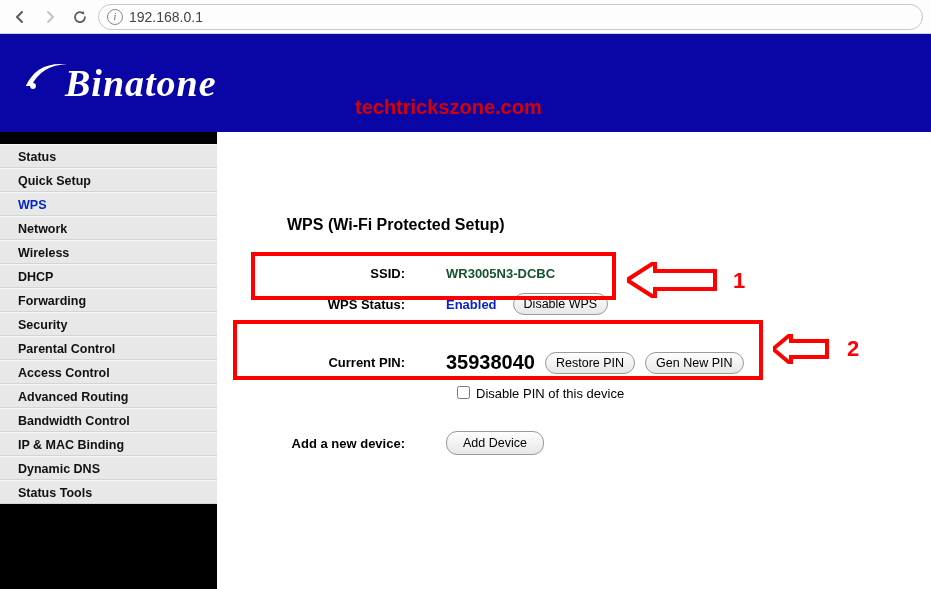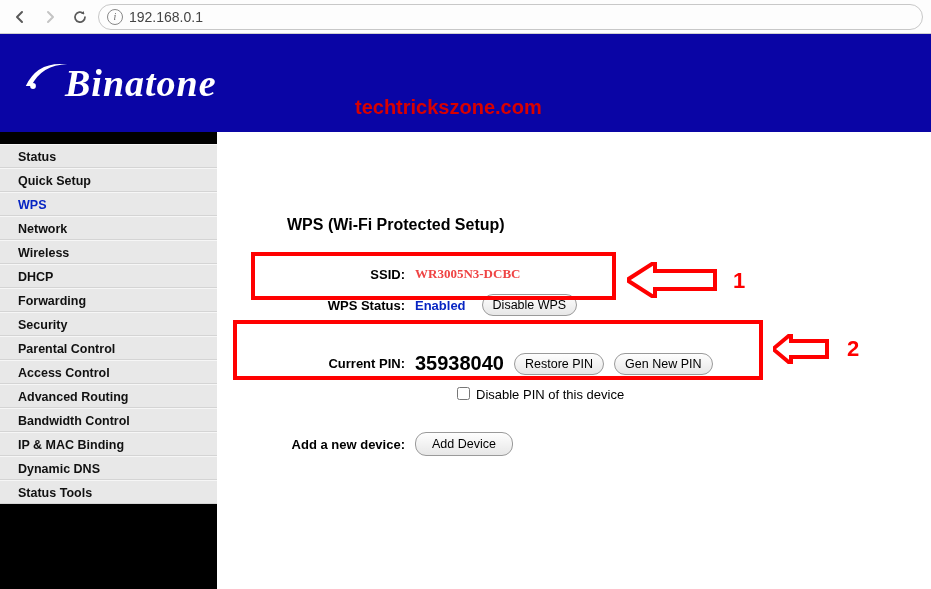--- a/index.html
+++ b/index.html
@@ -21,24 +21,24 @@
 
   
   .content { display: flex; height: calc(589px - 34px - 94px); }
   .sidebar { width: 217px; background: #000000; padding-top: 12px; }
   .sidebar-item { height: 24px; line-height: 24px; padding-left: 18px; font-weight: bold; font-size: 12.5px; color: #111; background: #e8e8e8; border-bottom: 1px solid #d4d4d4; border-top: 1px solid #f6f6f6; cursor: pointer; }
   .sidebar-item.active { color: #0725c3; }
 
   .main { flex: 1; padding: 40px 30px 0 70px; position: relative; margin-top: 44px; }
   .page-title { font-weight: bold; font-size: 16px; color: #000; margin-bottom: 32px; }
 
-  .row { display: flex; align-items: center; margin-bottom: 12px; }
+  .row { display: flex; align-items: center; margin-bottom: 12px; gap: 31px; }
   .row-label { width: 128px; text-align: right; font-weight: bold; font-size: 13px; padding-right: 10px; }
   .row-value { display: flex; align-items: center; gap: 10px; }
-  .ssid-value { color: #ef4444; font-weight: bold; font-family: Liberation Serif, serif; }
+  .ssid-value { color: #14532d; font-weight: bold; }
   .status-value { color: #0725c3; font-weight: bold; margin-right: 6px; }
   .pin-value { font-weight: bold; font-size: 20px; }
 
   button.ui { font-family: Arial; font-size: 12.5px; padding: 3px 10px; background: linear-gradient(#fefefe,#e7e7e7); border: 1px solid #9a9a9a; border-radius: 11px; cursor: pointer; }
   .checkbox-row { margin-left: 170px; display:flex; align-items:flex-start; gap:6px; font-size:13px; }
 
   
   .ann-box { position: absolute; border: 4px solid #ff0000; pointer-events: none; }
   .arrow { position:absolute; }
   .arrow svg { display:block; }

